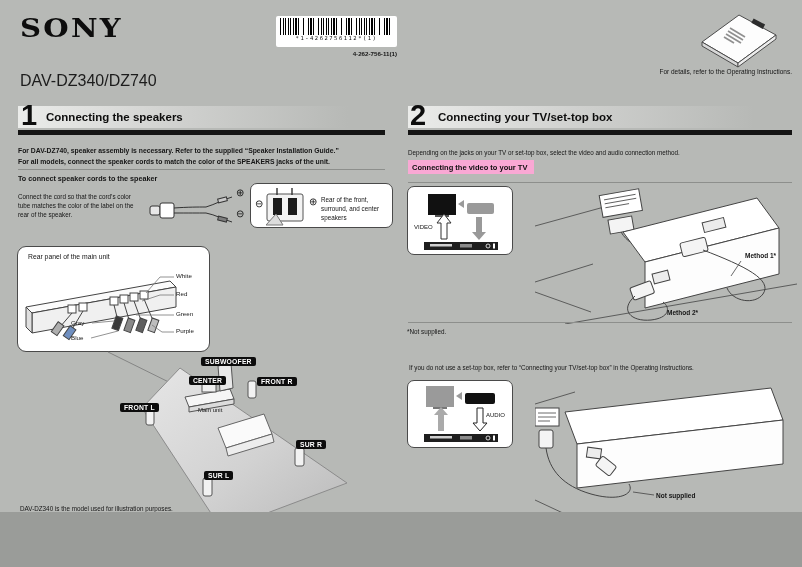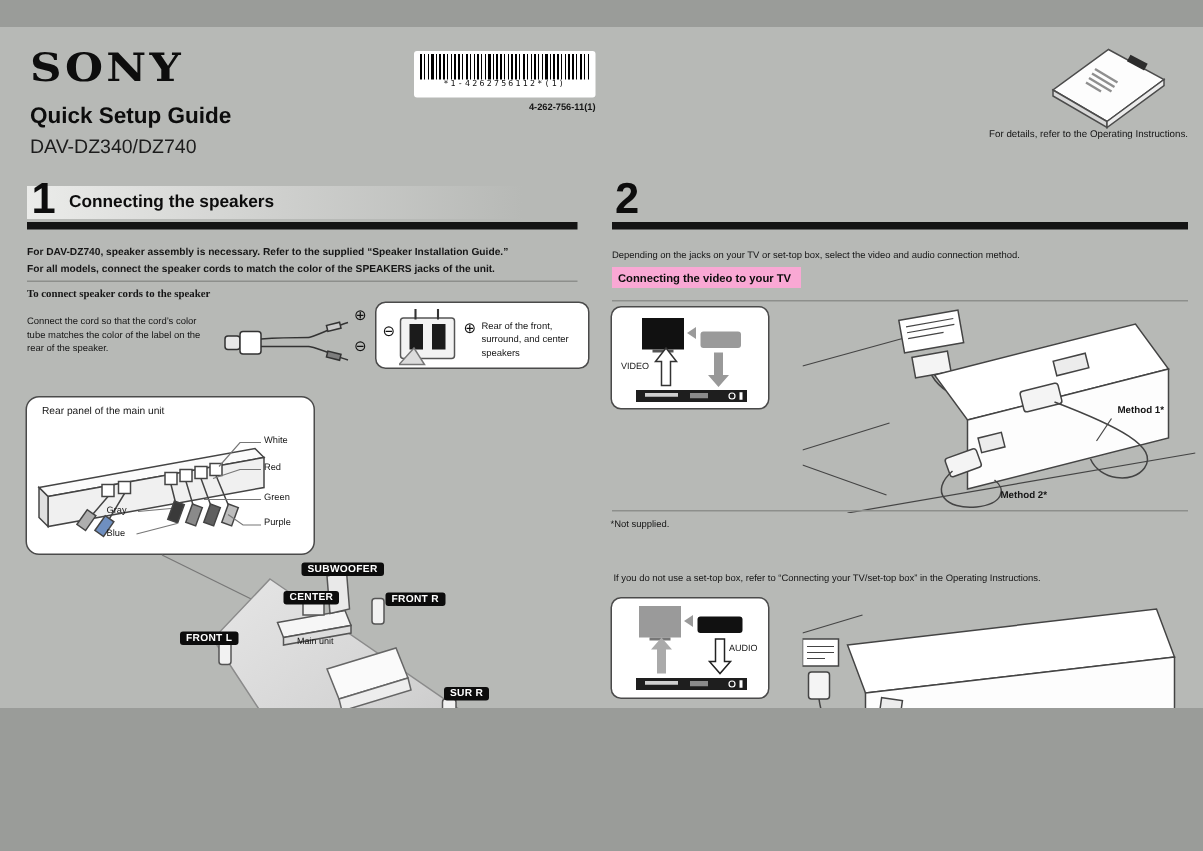--- a/index.html
+++ b/index.html
@@ -1,24 +1,24 @@
 <!DOCTYPE html>
 <html><head>
 <meta charset="utf-8">
 <style>
   html,body{margin:0;padding:0;}
   body{font-family:"Liberation Sans",sans-serif;background:#9a9c99;}
-  .page{position:relative;width:802px;height:454px;background:#b7b9b6;overflow:hidden;margin-top:18px;}
+  .page{position:relative;width:802px;height:512px;background:#b7b9b6;overflow:hidden;}
   .abs{position:absolute;}
   .t{color:#151515;}
   .bold{font-weight:bold;}
   .tiny{font-size:6.3px;line-height:1.45;}
   .brand{font-family:"DejaVu Serif",serif;font-weight:bold;font-size:26px;letter-spacing:2px;transform:scaleX(1.12);transform-origin:left top;color:#0d0d0d;}
   .title{font-size:15px;font-weight:bold;color:#0d0d0d;}
-  .model{font-size:13px;color:#1c1c1c;}
+  .model{font-size:16px;color:#1c1c1c;}
   .sec-num{font-size:29px;font-weight:800;line-height:1;color:#0d0d0d;z-index:3;}
   .sec-band{height:22px;background:linear-gradient(to right,#ebecea 0%,#cfd0ce 45%,#b7b9b6 90%);display:flex;align-items:center;padding-left:30px;box-sizing:border-box;}
   .sec-title{font-size:11.5px;font-weight:bold;color:#0d0d0d;}
   .sec-bar{height:5px;background:#141414;}
   .hr{height:1px;background:#8d8f8c;}
   .whitebox{background:#fff;border:1px solid #4a4a4a;border-radius:7px;box-sizing:border-box;}
   .chip-head{background:#f9a8d4;color:#0d0d0d;font-size:7.5px;font-weight:bold;padding:3px 7px 2px 4px;display:inline-block;}
   .tag{background:#0c0c0c;color:#fff;font-size:6.8px;font-weight:bold;padding:1px 4px;border-radius:2px;letter-spacing:.2px;white-space:nowrap;}
   .sym{font-size:10px;color:#111;line-height:1;}
   .barcode-box{background:#fff;border-radius:2px;padding:2px 4px;box-sizing:border-box;}
@@ -33,21 +33,20 @@
 <div class="page">
 
   <div class="abs brand" style="left:20px;top:13px;">SONY</div>
 
   <div class="abs barcode-box" style="left:276px;top:16px;width:121px;height:31px;">
     <div class="bars"></div>
     <div class="bar-digits">*1-4262756112*(1)</div>
   </div>
   <div class="abs t bold" style="left:300px;top:50px;width:97px;text-align:right;font-size:6.2px;">4-262-756-11(1)</div>
 
-  <div class="abs title" style="left:20px;top:51px;">Quick Setup Guide</div>
   <div class="abs model" style="left:20px;top:72px;">DAV-DZ340/DZ740</div>
 
   <svg class="abs" style="left:700px;top:13px;" width="80" height="58">
     <polygon points="39,2 76,22 38,50 2,29" fill="#fdfdfd" stroke="#4c4c4c" stroke-width="1"></polygon>
     <polygon points="2,29 38,50 38,54 2,33" fill="#d8d8d8" stroke="#4c4c4c" stroke-width="1"></polygon>
     <polygon points="38,50 76,22 76,26 38,54" fill="#ececec" stroke="#4c4c4c" stroke-width="1"></polygon>
     <rect x="52" y="8" width="13" height="5" transform="rotate(28 58 10)" fill="#2c2c2c"></rect>
     <g stroke="#8f8f8f" stroke-width="1.6">
       <path d="M30 15 l15 9"></path>
         <path d="M28 18 l15 9"></path>
@@ -61,21 +60,21 @@
   <div class="abs sec-band" style="left:18px;top:106px;width:367px;padding-left:28px;">
     <span class="sec-title">Connecting the speakers</span>
   </div>
   <div class="abs sec-bar" style="left:18px;top:130px;width:367px;"></div>
 
   <div class="abs t bold" style="left:18px;top:146px;width:370px;font-size:6.8px;line-height:1.55;">
     <div>For DAV-DZ740, speaker assembly is necessary. Refer to the supplied “Speaker Installation Guide.”</div>
     <div>For all models, connect the speaker cords to match the color of the SPEAKERS jacks of the unit.</div>
   </div>
   <div class="abs hr" style="left:18px;top:169px;width:367px;"></div>
-  <div class="abs t bold" style="left:18px;top:174px;font-size:7.2px;font-family:Liberation Serif, serif;">To connect speaker cords to the speaker</div>
+  <div class="abs t bold" style="left:18px;top:174px;font-size:7.2px;">To connect speaker cords to the speaker</div>
 
   <div class="abs t tiny" style="left:18px;top:192px;width:118px;">Connect the cord so that the cord’s color tube matches the color of the label on the rear of the speaker.</div>
 
   <svg class="abs" style="left:148px;top:188px;" width="100" height="46">
     <g stroke="#333" stroke-width="1" fill="#e8e8e8">
       <rect x="2" y="18" width="10" height="9" rx="2"></rect>
       <rect x="12" y="15" width="14" height="15" rx="2" fill="#fff"></rect>
       <path d="M26 20 C40 19,50 19,58 19" fill="none"></path>
       <path d="M26 25 C40 25,50 25,58 25" fill="none"></path>
       <path d="M58 19 C68 16,74 12,84 9" fill="none"></path>
@@ -178,20 +177,23 @@
   <span class="abs tag" style="left:257px;top:377px;">FRONT R</span>
   <span class="abs tag" style="left:120px;top:403px;">FRONT L</span>
   <span class="abs tag" style="left:296px;top:440px;">SUR R</span>
   <span class="abs tag" style="left:204px;top:471px;">SUR L</span>
   <span class="abs t" style="left:198px;top:407px;font-size:6px;">Main unit</span>
 
   <div class="abs t tiny" style="left:20px;top:504px;width:220px;">DAV-DZ340 is the model used for illustration purposes.</div>
   <div class="abs t bold pre" style="left:20px;top:536px;font-size:6.5px;">©2011 Sony Corporation   Printed in China</div>
 
   <div class="abs sec-num" style="left:410px;top:101px;">2</div>
+  <div class="abs sec-band" style="left:408px;top:106px;width:384px;">
+    <span class="sec-title">Connecting your TV/set-top box</span>
+  </div>
   <div class="abs sec-bar" style="left:408px;top:130px;width:384px;"></div>
 
   <div class="abs t tiny" style="left:408px;top:148px;width:380px;">Depending on the jacks on your TV or set-top box, select the video and audio connection method.</div>
   <div class="abs chip-head" style="left:408px;top:160px;">Connecting the video to your TV</div>
   <div class="abs hr" style="left:408px;top:182px;width:384px;"></div>
 
   <div class="abs whitebox" style="left:407px;top:186px;width:106px;height:69px;">
     <svg class="abs" style="left:0;top:0;" width="104" height="67">
       <rect x="20" y="7" width="28" height="21" fill="#111"></rect>
       <rect x="27" y="28" width="14" height="2" fill="#555"></rect>

